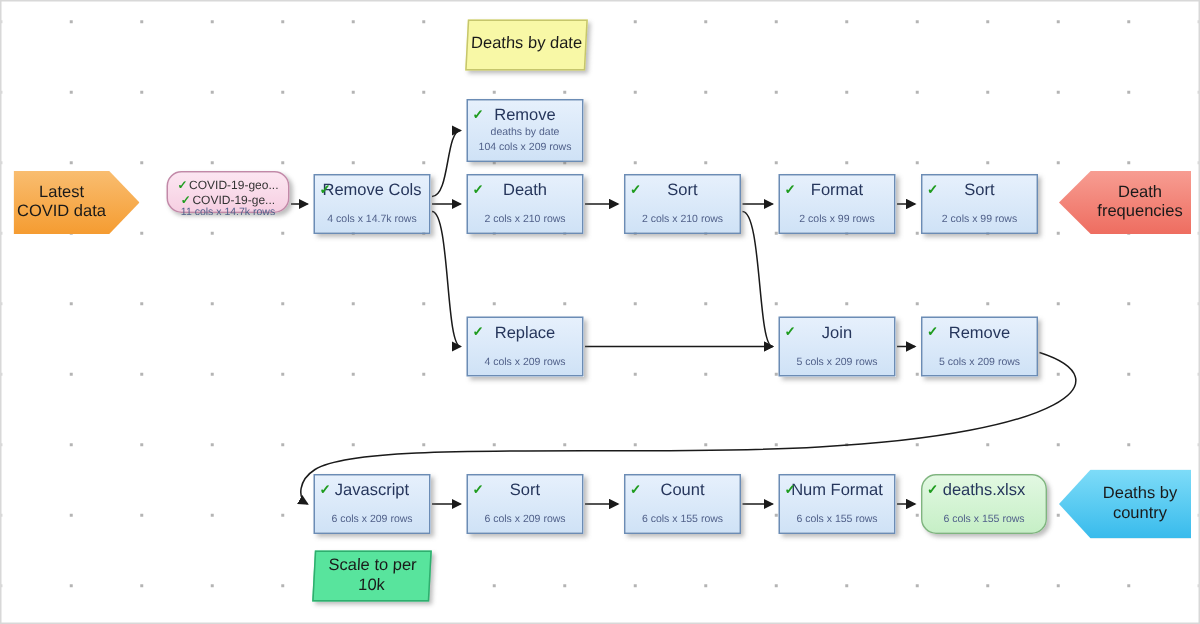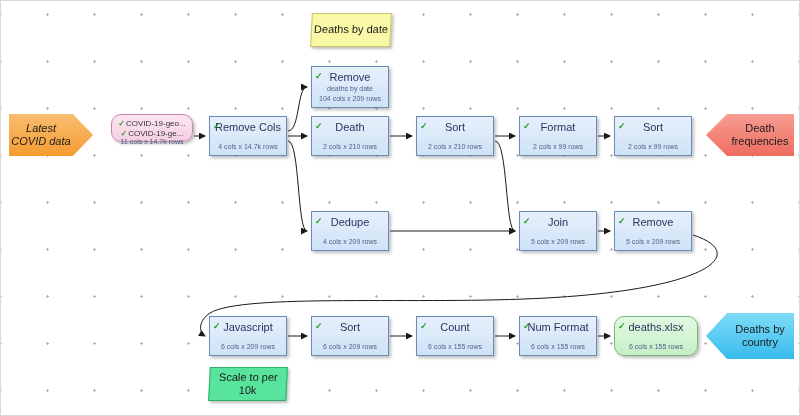--- a/index.html
+++ b/index.html
@@ -41,21 +41,21 @@
     box-shadow: 2px 2px 3px rgba(110,110,110,.45); padding: 2px;
   }
   .note-yellow { background: #f8f8a6; border: 1px solid #c6c66c; transform: skewX(-3deg); }
   .note-green  { background: #58e49d; border: 1px solid #2fae6e; transform: skewX(-3deg); }
   .marker {
     position: absolute; display: flex; align-items: center; justify-content: center;
     text-align: center; font-size: 11px; line-height: 1.2; color: #1a1a1a;
     filter: drop-shadow(2px 2px 2px rgba(110,110,110,.5));
   }
   .marker-right { clip-path: polygon(0 0, 76% 0, 100% 50%, 76% 100%, 0 100%); padding-right: 20px;
-                  background: linear-gradient(#f9bd70, #f59c31); font-style: italic; }
+                  background: linear-gradient(#f9bd70, #f59c31); }
   .marker-red   { clip-path: polygon(24% 0, 100% 0, 100% 100%, 24% 100%, 0 50%); padding-left: 20px;
                   background: linear-gradient(#f79d92, #ee6d60); }
   .marker-cyan  { clip-path: polygon(24% 0, 100% 0, 100% 100%, 24% 100%, 0 50%); padding-left: 20px;
                   background: linear-gradient(#7edcf8, #38bbec); }
 </style>
 </head>
 <body>
 
 <div class="canvas">
 
@@ -129,21 +129,21 @@
   </div>
 
   <div class="node" style="left:613px; top:115px;">
     <span class="check">✓</span>
     <span class="title">Sort</span>
     <span class="sub">2 cols x 99 rows</span>
   </div>
 
   <div class="node" style="left:310px; top:210px;">
     <span class="check">✓</span>
-    <span class="title">Dedupe</span>
+    <span class="title">Replace</span>
     <span class="sub">4 cols x 209 rows</span>
   </div>
 
   <div class="node" style="left:518px; top:210px;">
     <span class="check">✓</span>
     <span class="title">Join</span>
     <span class="sub">5 cols x 209 rows</span>
   </div>
 
   <div class="node" style="left:613px; top:210px;">

